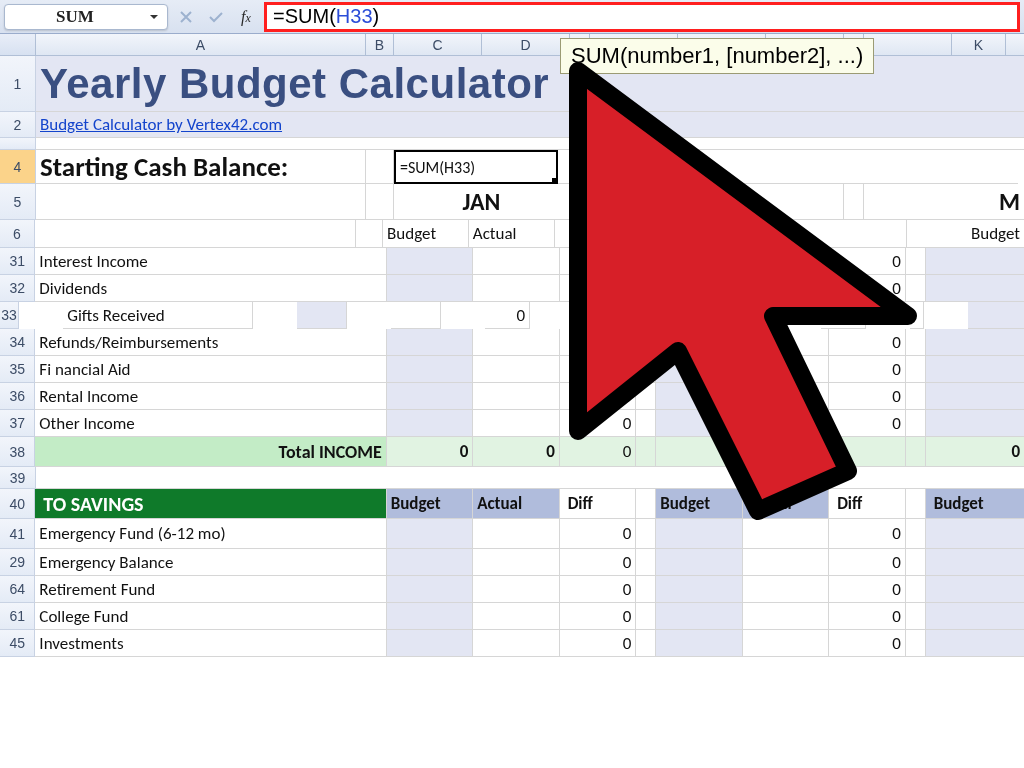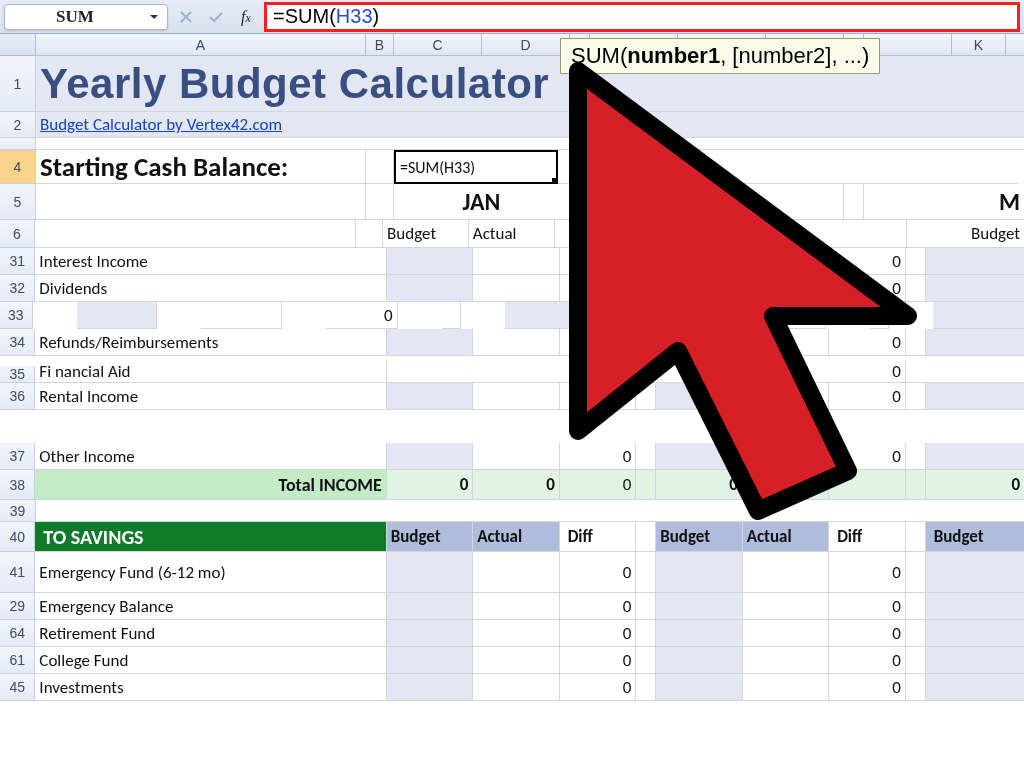--- a/index.html
+++ b/index.html
@@ -44,21 +44,21 @@
 .link { color:#1344cc; text-decoration:underline; }
 .title { font-family:'Trebuchet MS',Arial,sans-serif; color:#3a4f81; font-size:42px; font-weight:600; letter-spacing:.5px; }
 .month { font-weight:700; font-size:24px; text-align:center; }
 .colhdr { font-size:17px; }
 .savings { background:#0f7a2a; color:#fff; font-weight:700; font-size:20px; padding-left:8px; }
 .cell.editing { border:2px solid #000; background:#fff; font-size:16px; position:relative; }
 .editing::after { content:""; position:absolute; right:-2px; bottom:-2px; width:6px; height:6px; background:#000; }
 
 
 .tooltip { position:absolute; left:560px; top:38px; background:#fbfdea; border:1px solid #9b9b74; padding:4px 10px; font-size:22px; font-family:Arial,sans-serif; z-index:5; }
-.tooltip .p1 { font-weight:700; }
+.tooltip .p1 { font-weight:400; }
 
 
 .cursor { position:absolute; left:558px; top:61px; z-index:30; }
 
 svg { display:block; }
 </style>
 </head>
 <body>
 
 <div class="fbar">
@@ -183,20 +183,21 @@
         <div class="cell cd r-right" style="width:78px">0</div>
         <div class="cell gap"></div>
         <div class="cell c lav"></div>
         <div class="cell c"></div>
         <div class="cell cd r-right" style="width:78px">0</div>
         <div class="cell gap"></div>
         <div class="cell lav" style="width:100px;border-right:none"></div>
       </div>
       <div class="row" style="height: 27px; gap: 44px;">
         <div class="rnum">33</div>
+        <div class="cell" style="width:358px">Gifts Received</div>
         <div class="cell c lav"></div>
         <div class="cell c"></div>
         <div class="cell cd r-right" style="width:78px">0</div>
         <div class="cell gap"></div>
         <div class="cell c lav"></div>
         <div class="cell c"></div>
         <div class="cell cd r-right" style="width:78px">0</div>
         <div class="cell gap"></div>
         <div class="cell lav" style="width:100px;border-right:none"></div>
       </div>
@@ -206,21 +207,21 @@
         <div class="cell c lav"></div>
         <div class="cell c"></div>
         <div class="cell cd r-right" style="width:78px">0</div>
         <div class="cell gap"></div>
         <div class="cell c lav"></div>
         <div class="cell c"></div>
         <div class="cell cd r-right" style="width:78px">0</div>
         <div class="cell gap"></div>
         <div class="cell lav" style="width:100px;border-right:none"></div>
       </div>
-      <div class="row" style="height: 27px; align-items: flex-end;">
+      <div class="row" style="height: 27px;">
         <div class="rnum">35</div>
         <div class="cell" style="width:358px">Fi nancial Aid</div>
         <div class="cell c lav"></div>
         <div class="cell c"></div>
         <div class="cell cd r-right" style="width:78px">0</div>
         <div class="cell gap"></div>
         <div class="cell c lav"></div>
         <div class="cell c"></div>
         <div class="cell cd r-right" style="width:78px">0</div>
         <div class="cell gap"></div>
@@ -232,21 +233,21 @@
         <div class="cell c lav"></div>
         <div class="cell c"></div>
         <div class="cell cd r-right" style="width:78px">0</div>
         <div class="cell gap"></div>
         <div class="cell c lav"></div>
         <div class="cell c"></div>
         <div class="cell cd r-right" style="width:78px">0</div>
         <div class="cell gap"></div>
         <div class="cell lav" style="width:100px;border-right:none"></div>
       </div>
-      <div class="row" style="height: 27px; margin-top: 33px;">
+      <div class="row" style="height: 27px;">
         <div class="rnum">37</div>
         <div class="cell" style="width:358px">Other Income</div>
         <div class="cell c lav"></div>
         <div class="cell c"></div>
         <div class="cell cd r-right" style="width:78px">0</div>
         <div class="cell gap"></div>
         <div class="cell c lav"></div>
         <div class="cell c"></div>
         <div class="cell cd r-right" style="width:78px">0</div>
         <div class="cell gap"></div>
@@ -281,21 +282,21 @@
   <div class="cell cd bold" style="width:78px;padding-left:8px">Diff</div>
   <div class="cell gap"></div>
   <div class="cell c hdr-blue bold">Budget</div>
   <div class="cell c hdr-blue bold">Actual</div>
   <div class="cell cd bold" style="width:78px;padding-left:8px">Diff</div>
   <div class="cell gap"></div>
   <div class="cell hdr-blue bold" style="width:100px;border-right:none;padding-left:8px">Budget</div>
 </div>
 
 <div id="savings-rows">
-      <div class="row" style="height: 41px;">
+      <div class="row" style="height: 30px;">
         <div class="rnum">41</div>
         <div class="cell" style="width:358px">Emergency Fund (6-12 mo)</div>
         <div class="cell c lav"></div>
         <div class="cell c"></div>
         <div class="cell cd r-right" style="width:78px">0</div>
         <div class="cell gap"></div>
         <div class="cell c lav"></div>
         <div class="cell c"></div>
         <div class="cell cd r-right" style="width:78px">0</div>
         <div class="cell gap"></div>

